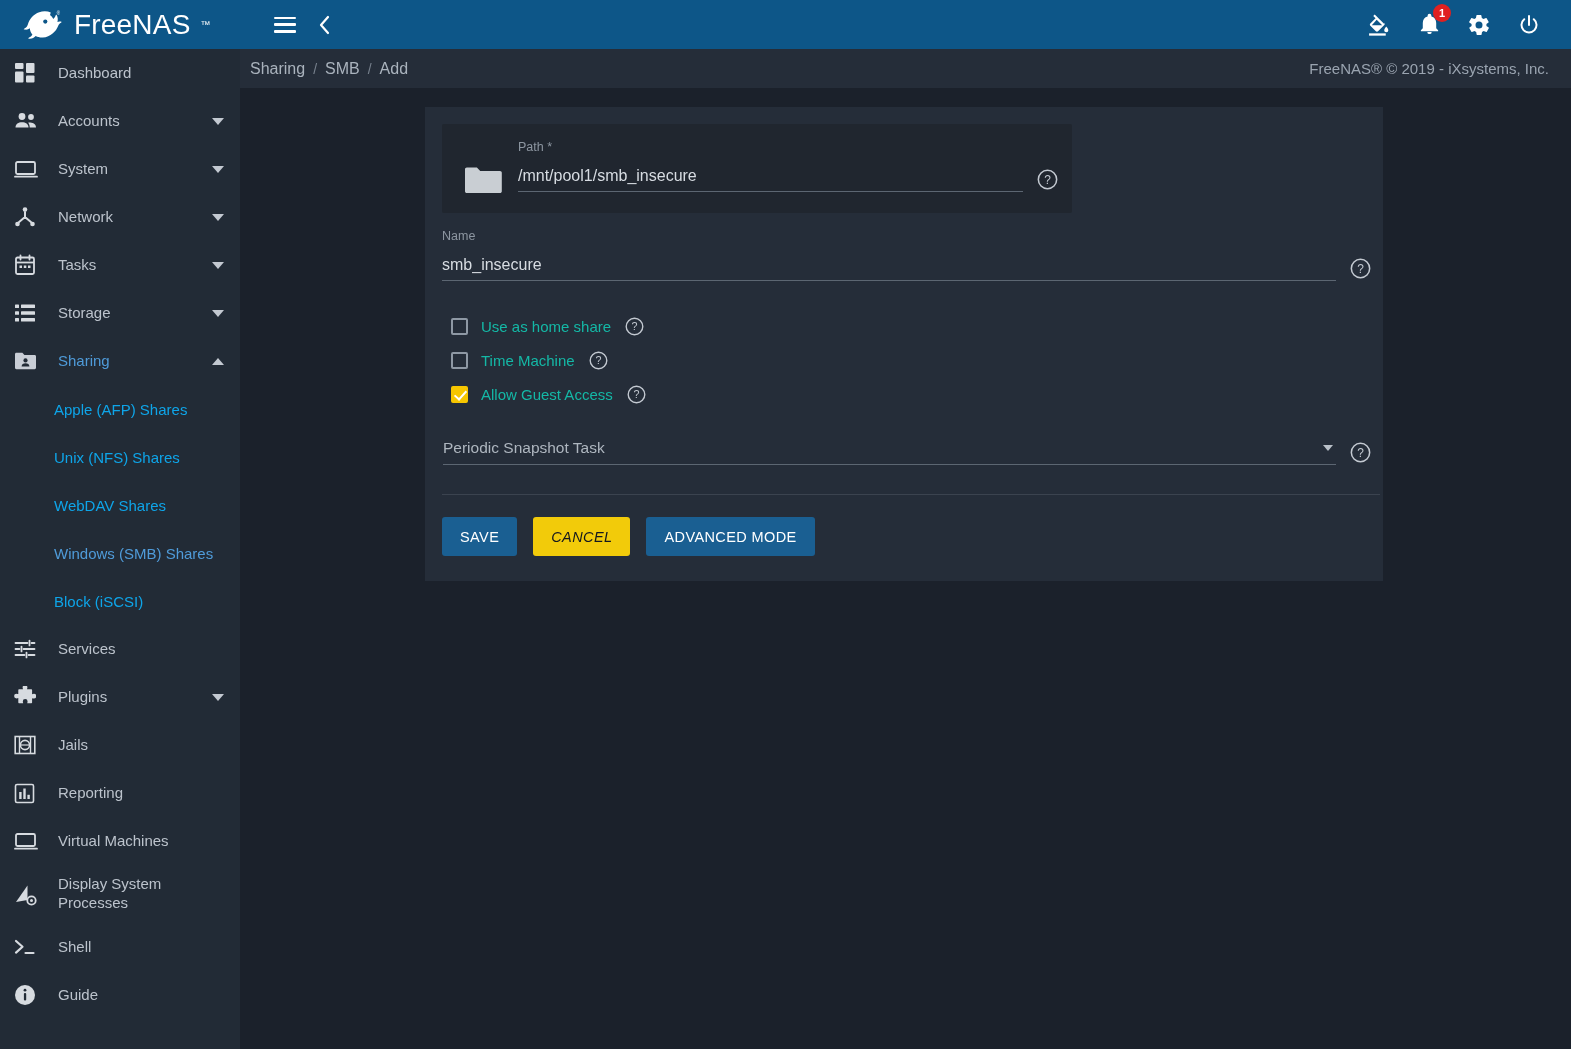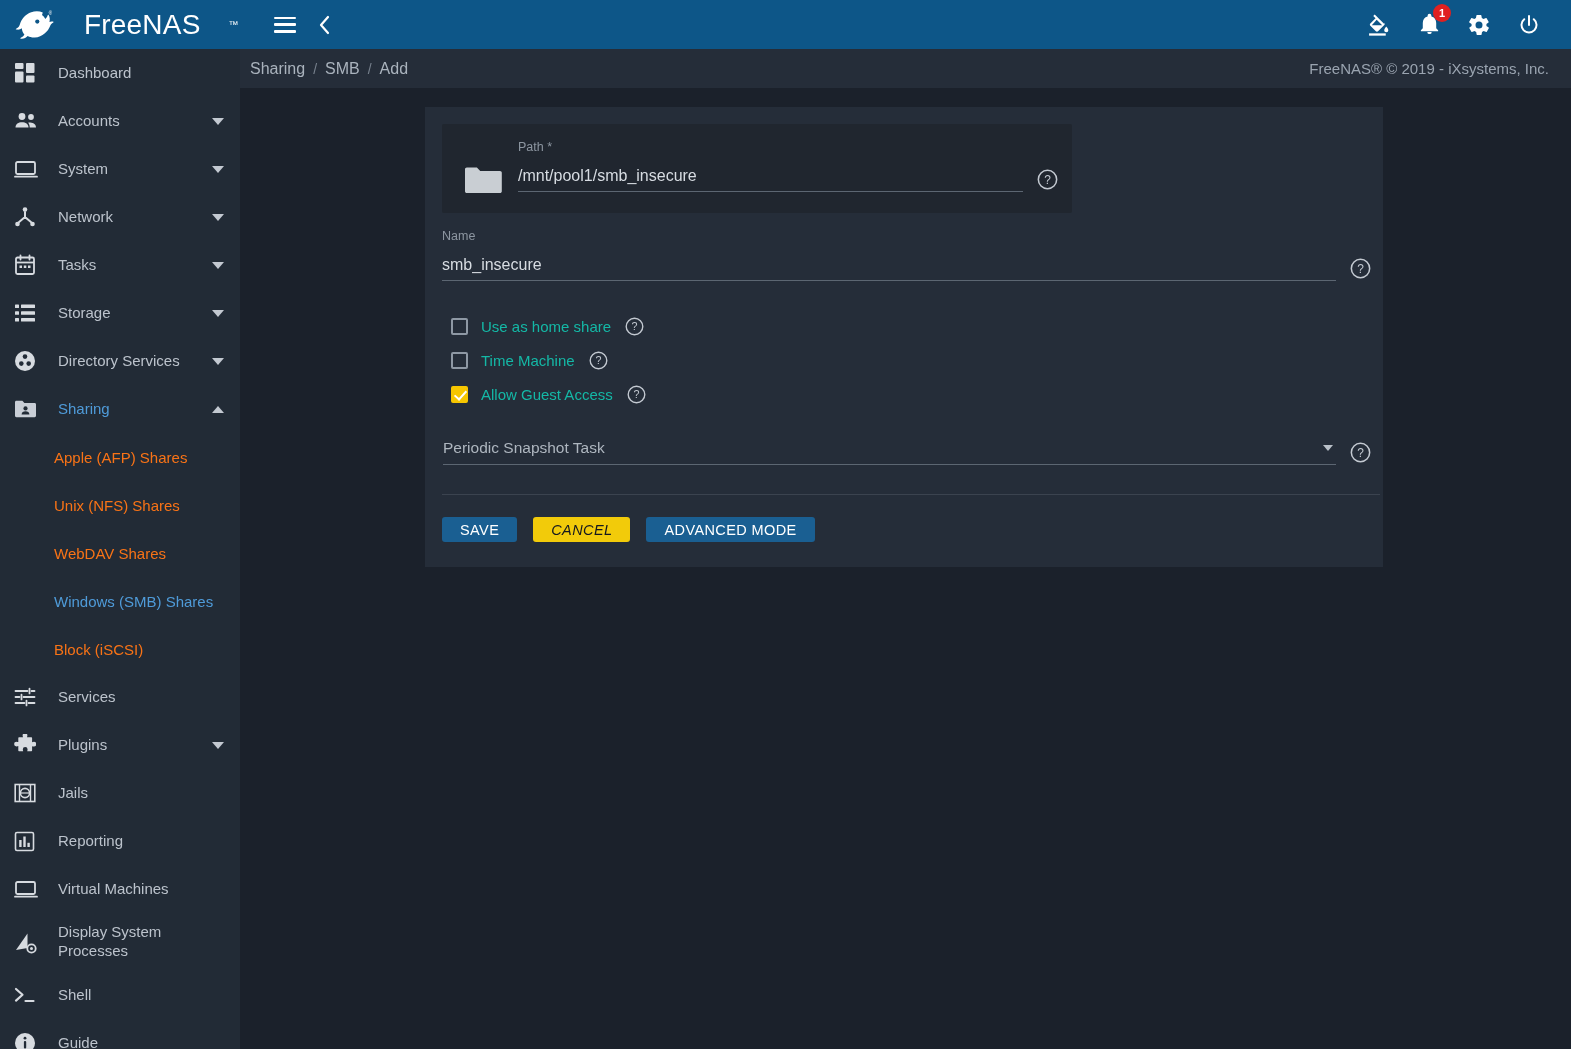--- a/index.html
+++ b/index.html
@@ -12,22 +12,22 @@
 
   
   .topbar {
     position: absolute; top: 0; left: 0;
     width: 1571px; height: 49px;
     background: #0d5688;
     display: flex; align-items: center;
   }
   .brand {
     width: 240px; height: 49px;
-    display: flex; align-items: center; gap: 28px;
-    padding-left: 14px;
+    display: flex; align-items: center; gap: 10px;
+    padding-left: 22px;
     background: #0d5688;
   }
   .brand-logo { width: 42px; height: 34px; flex: none; }
   .brand-text {
     color: #ffffff; font-size: 28px; letter-spacing: .2px;
     font-weight: 400; position: relative;
   }
   .brand-tm {
     font-size: 10px; vertical-align: super; color: #ffffff;
   }
@@ -80,21 +80,21 @@
   .nav-item .chev {
     margin-left: auto; width: 0; height: 0;
     border-left: 6px solid transparent;
     border-right: 6px solid transparent;
   }
   .chev.down { border-top: 7px solid #c3c9d1; }
   .chev.up   { border-bottom: 7px solid #c3c9d1; }
   .nav-sub {
     display: flex; align-items: center;
     height: 48px; padding-left: 54px;
-    color: #f97316; font-size: 15px; cursor: pointer;
+    color: #0ea5e9; font-size: 15px; cursor: pointer;
   }
   .nav-sub.active { color: #4f9bd9; }
 
   
   .content {
     position: absolute; top: 49px; left: 240px;
     width: 1331px; height: 1000px;
     background: #1b212b;
   }
   .breadcrumb-bar {
@@ -193,21 +193,21 @@
   .card-divider {
     height: 1px; background: #3b434f;
     margin: 29px 0 0 0;
   }
   .card-actions {
     display: flex; align-items: center; gap: 16px;
     padding: 22px 0 25px 17px;
   }
   .btn {
     border: none; border-radius: 3px;
-    padding: 0 18px; height: 25px;
+    padding: 0 18px; height: 39px;
     font-size: 14.5px; letter-spacing: .4px;
     font-family: "Liberation Sans", sans-serif;
     cursor: pointer;
   }
   .btn-primary { background: #1a5f92; color: #ffffff; }
   .btn-warn { background: #f2cb0a; color: #14181f; font-style: italic; }
 </style>
 </head>
 <body>
 
@@ -338,32 +338,20 @@
         <rect x="1" y="8.2" width="4" height="3.6" rx=".6"></rect>
           <rect x="7" y="8.2" width="14" height="3.6" rx=".6"></rect>
         <rect x="1" y="14.9" width="4" height="3.6" rx=".6"></rect>
           <rect x="7" y="14.9" width="14" height="3.6" rx=".6"></rect>
       </svg>
     </span>
     <span class="nlabel">Storage</span>
     <span class="chev down"></span>
   </div>
 
-  <div class="nav-item">
-    <span class="nico">
-      <svg width="22" height="22" viewBox="0 0 22 22" fill="currentColor">
-        <circle cx="11" cy="11" r="10"></circle>
-        <circle cx="11" cy="6.6" r="2.3" fill="#222b36"></circle>
-        <circle cx="7.3" cy="13.6" r="2.3" fill="#222b36"></circle>
-        <circle cx="14.7" cy="13.6" r="2.3" fill="#222b36"></circle>
-      </svg>
-    </span>
-    <span class="nlabel">Directory Services</span>
-    <span class="chev down"></span>
-  </div>
 
   <div class="nav-item active">
     <span class="nico">
       <svg width="23" height="20" viewBox="0 0 23 20" fill="currentColor">
         <path d="M1 3.2c0-.8.6-1.4 1.4-1.4h6l2 2.3h10.2c.8 0 1.4.6 1.4 1.4v11.3c0 .8-.6 1.4-1.4 1.4H2.4c-.8 0-1.4-.6-1.4-1.4z"></path>
         <circle cx="11.5" cy="9.4" r="2.1" fill="#222b36"></circle>
         <path d="M7.6 15.6c0-2.2 1.8-3.3 3.9-3.3s3.9 1.1 3.9 3.3z" fill="#222b36"></path>
       </svg>
     </span>
     <span class="nlabel">Sharing</span>

